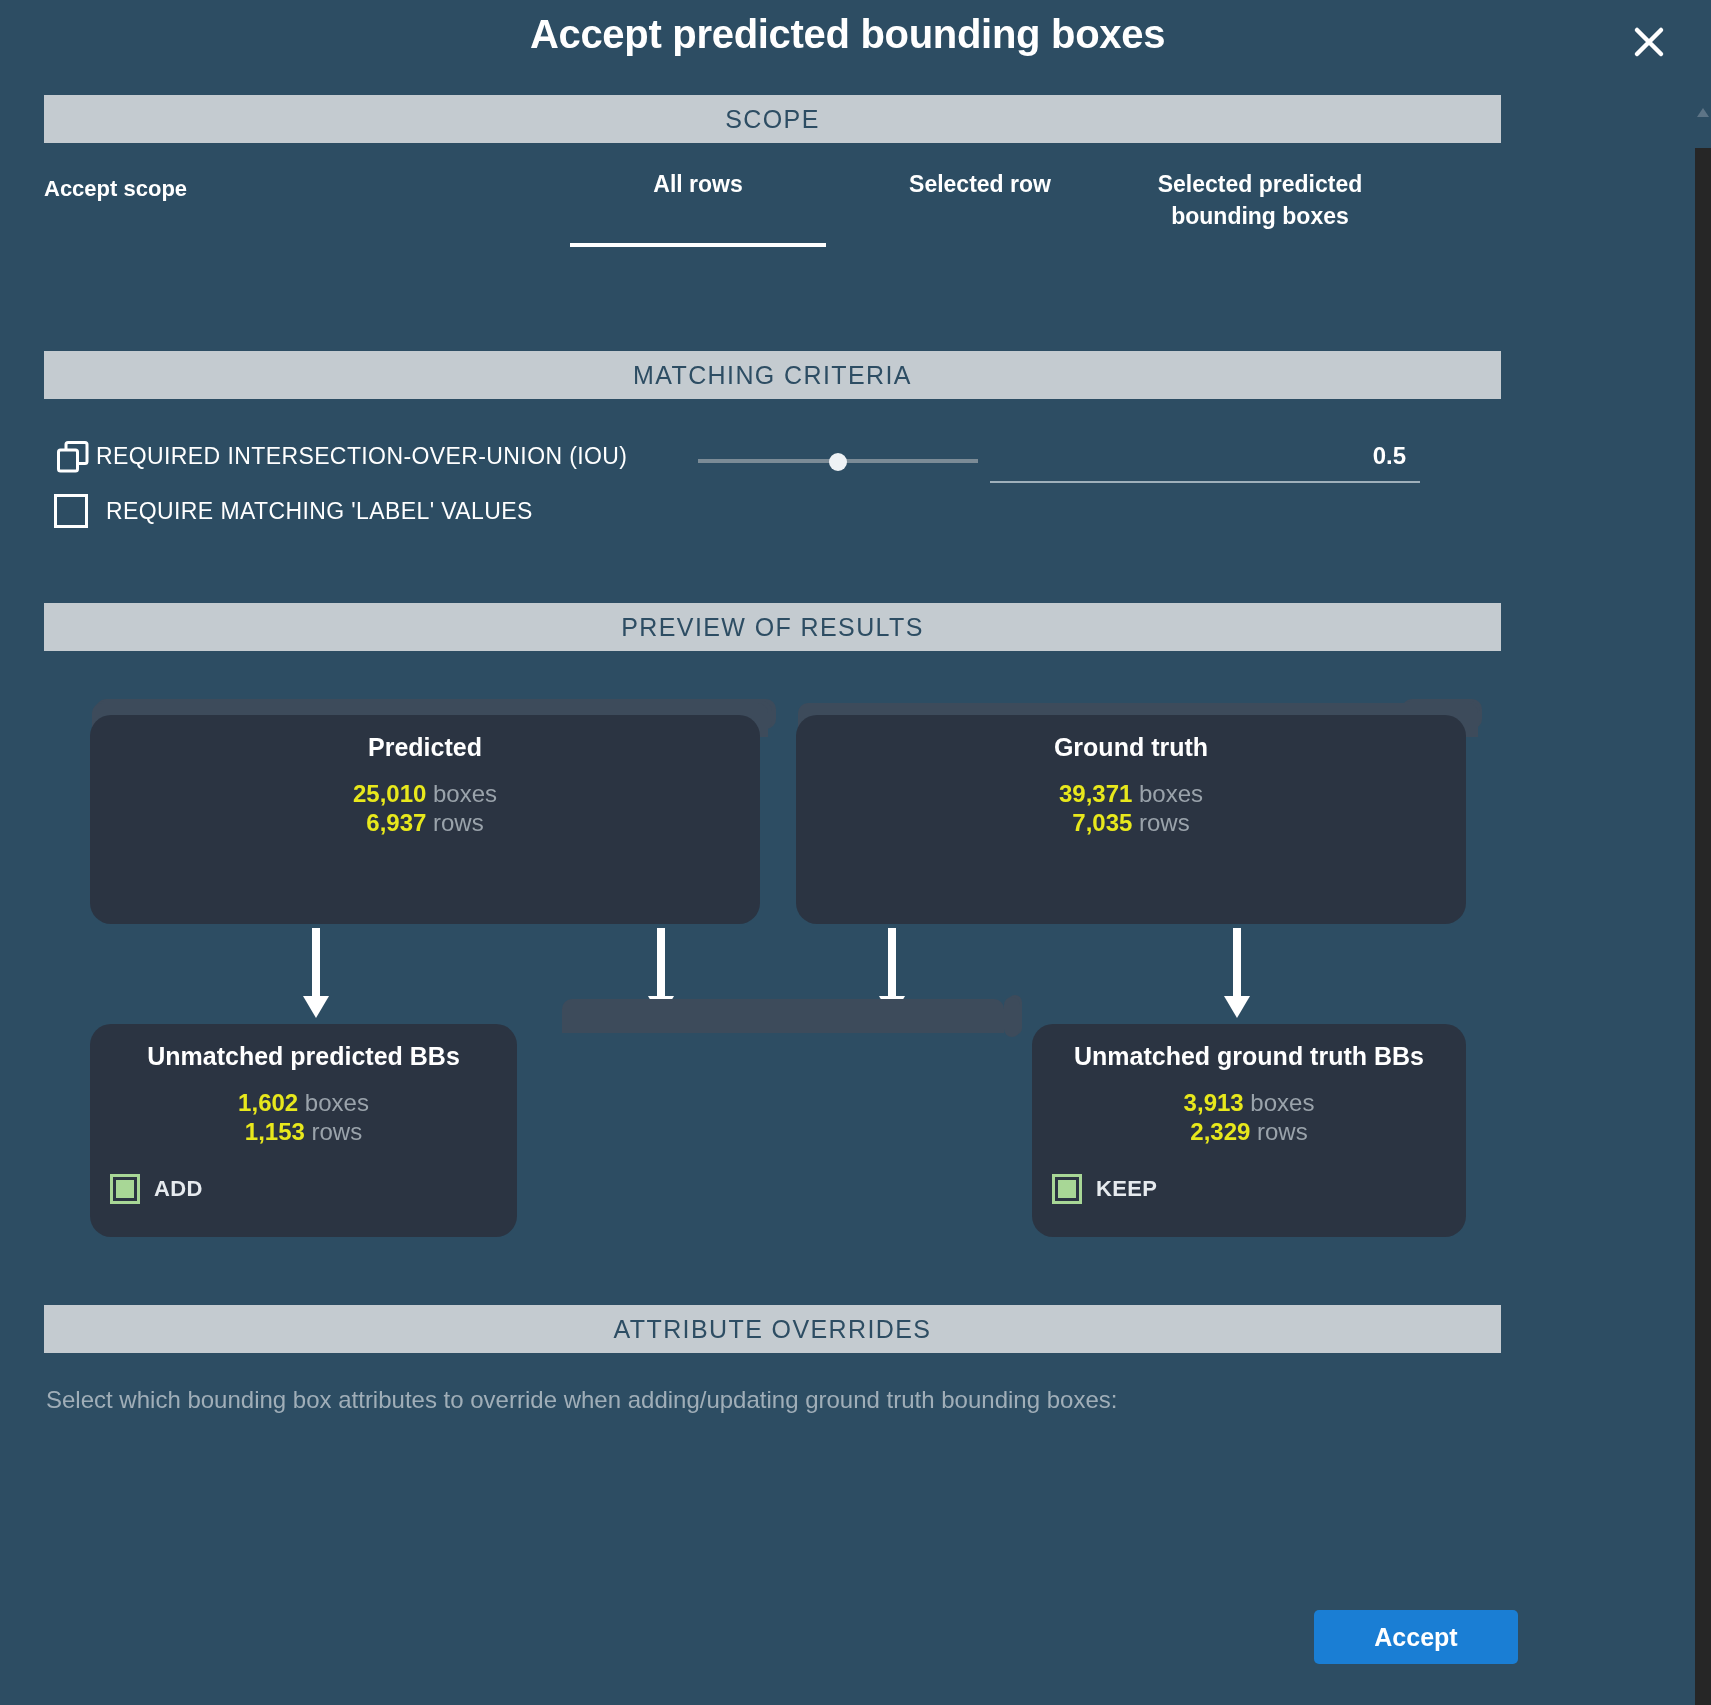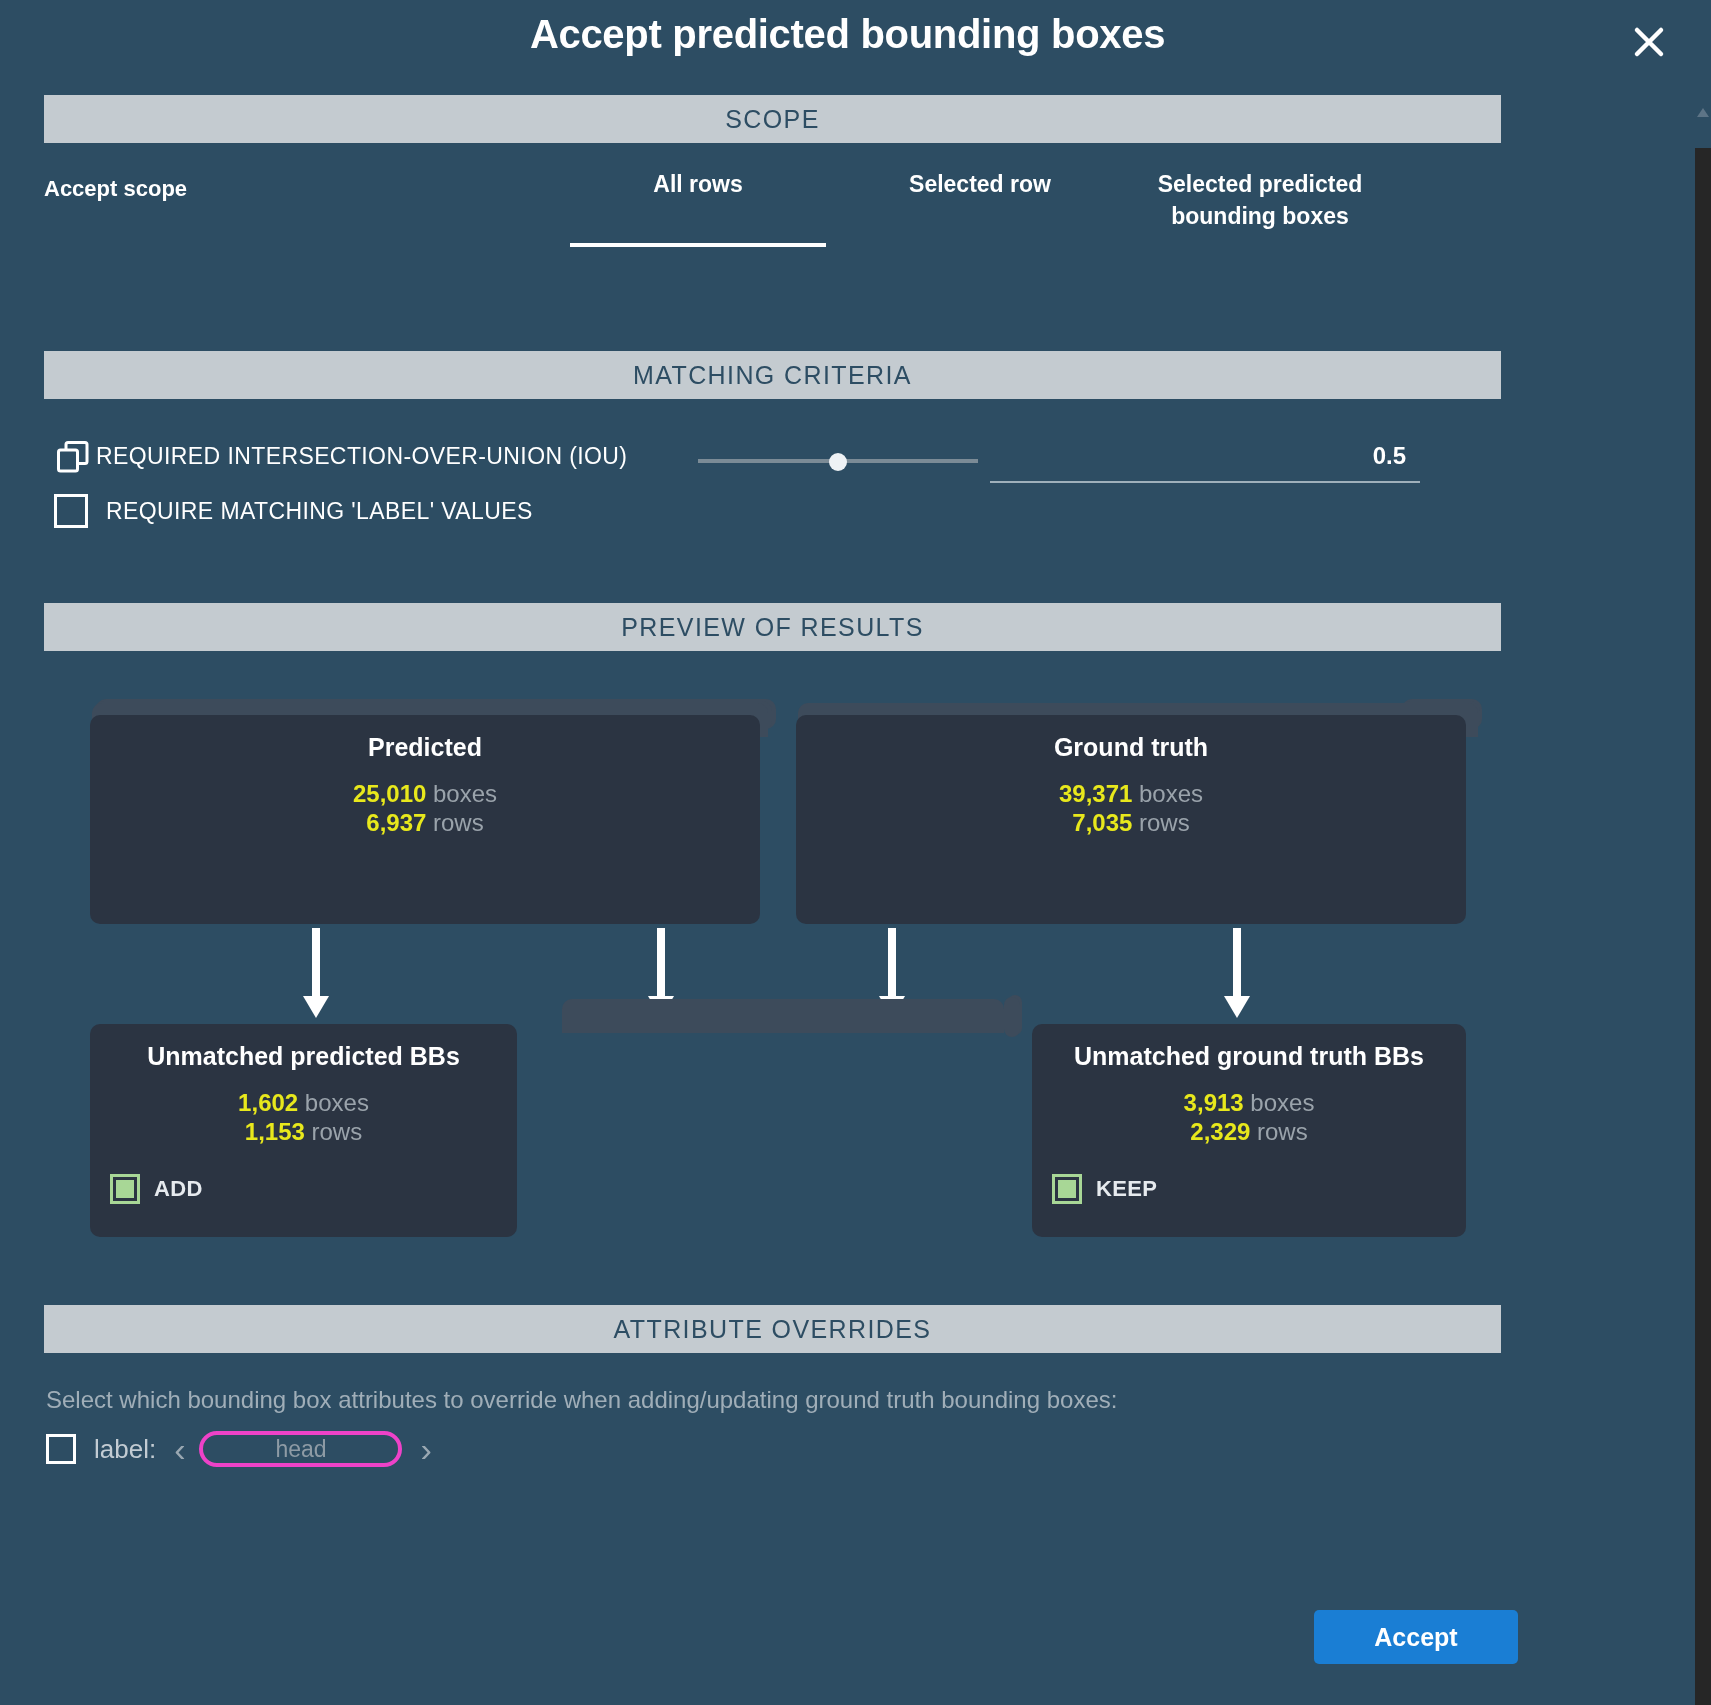--- a/index.html
+++ b/index.html
@@ -145,21 +145,21 @@
   }
   #label-match-text {
     margin-left: 18px;
     font-size: 23px; letter-spacing: 0.4px; color: #ffffff;
   }
 
   
   .card {
     position: absolute;
     background: #2b3442;
-    border-radius: 10px;
+    border-radius: 21px;
   }
   .card-stack {
     position: absolute;
     border-radius: 10px;
     background: #3d4b5b;
   }
   .card-bevel {
     position: absolute;
     border-radius: 10px 10px 0 0;
     background: #3d4b5b;
@@ -414,29 +414,20 @@
       <div class="action-text">KEEP</div>
     </div>
   </div>
 
   <div class="section-bar" style="top:1305px">
     <span>ATTRIBUTE OVERRIDES</span>
   </div>
 
   <div id="override-desc">Select which bounding box attributes to override when adding/updating ground truth bounding boxes:</div>
 
-  <div id="label-override-row">
-    <div id="label-override-cb"></div>
-    <div id="label-override-name">label:</div>
-    <div class="chev">‹</div>
-    <div id="label-pill">
-      <span>head</span>
-    </div>
-    <div class="chev">›</div>
-  </div>
 
   <button id="accept-btn">Accept</button>
 
 </div>
 
 <div id="scrollbar">
   <div id="scroll-up"></div>
   <div id="scroll-track">
     <div id="scroll-thumb"></div>
   </div>

